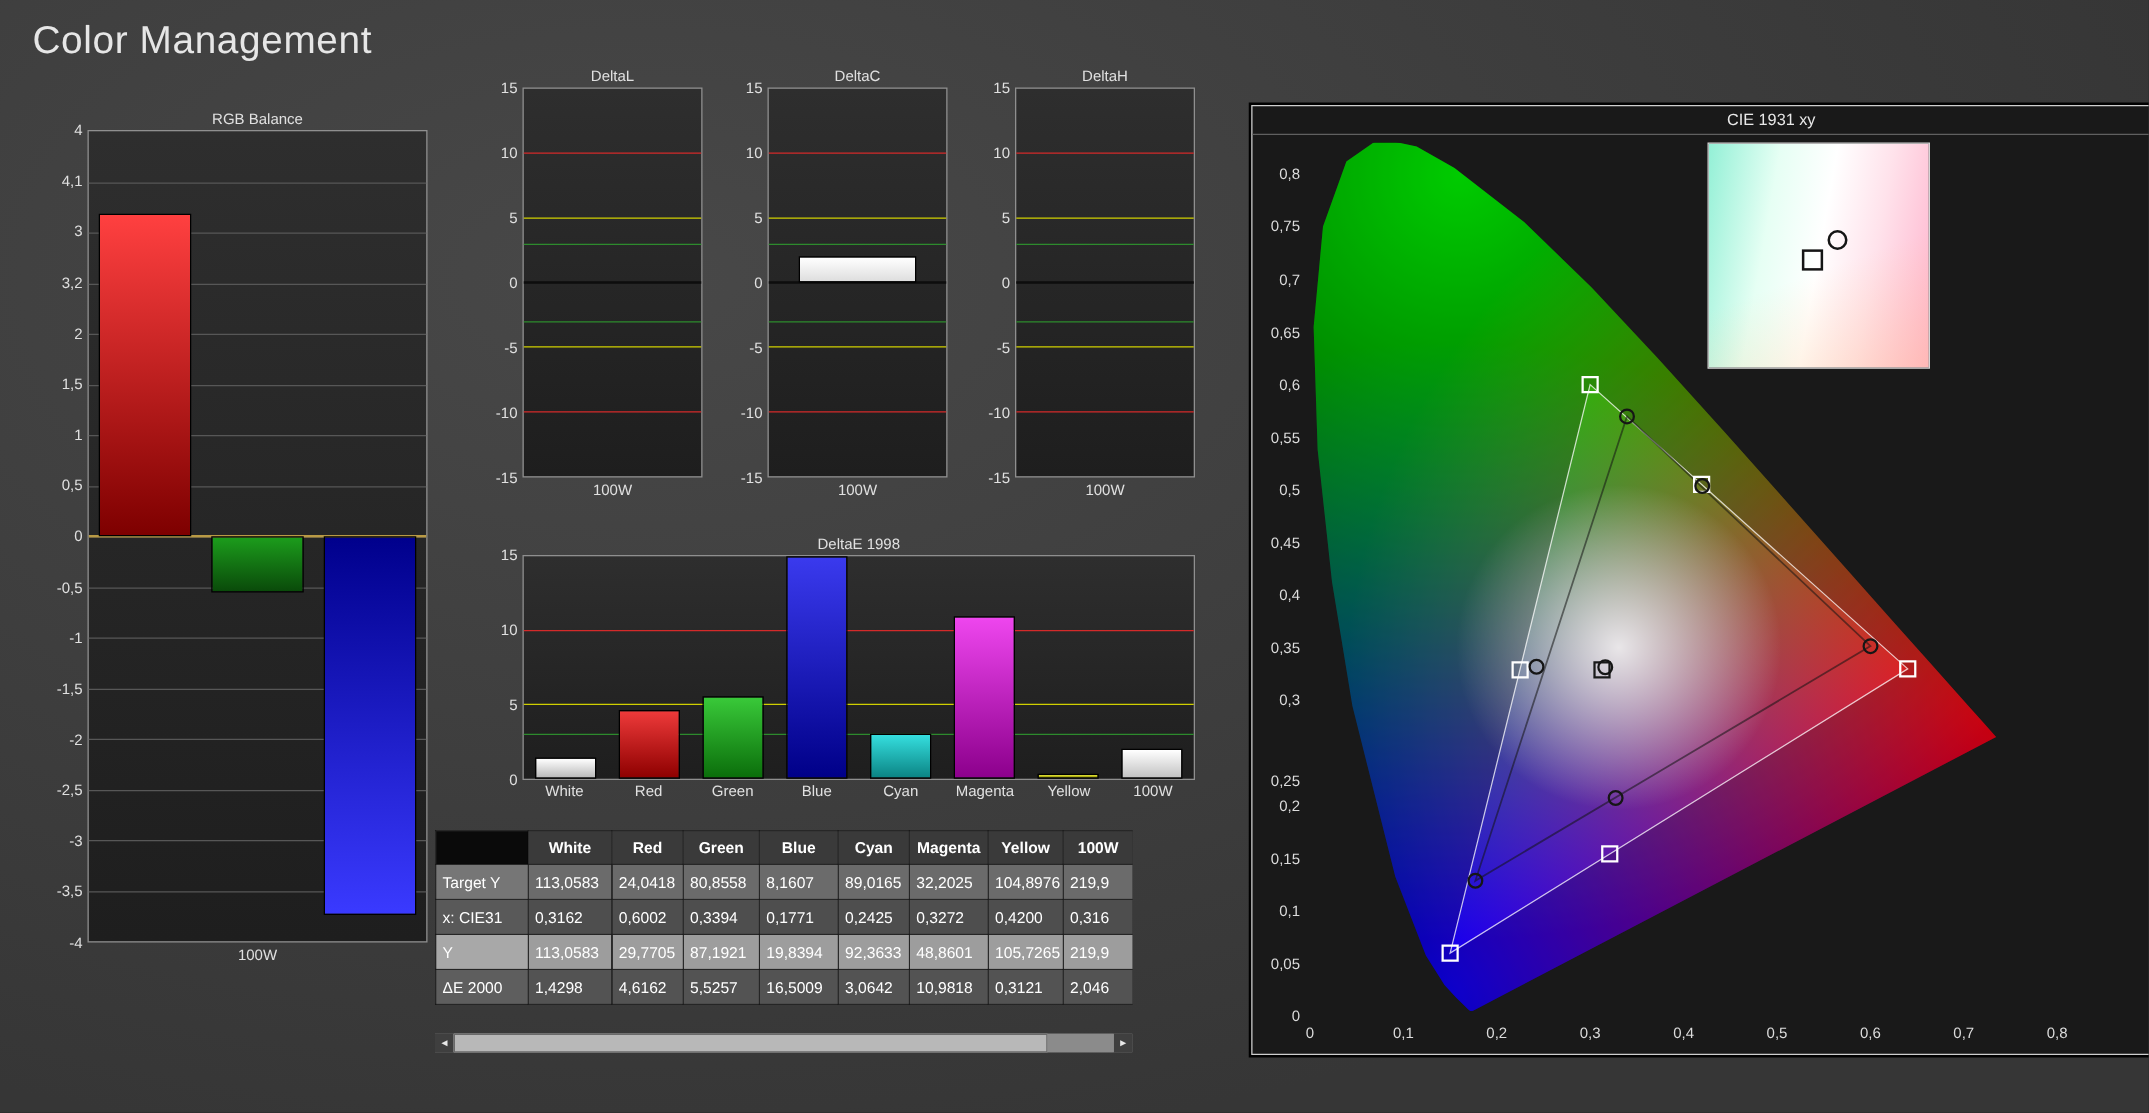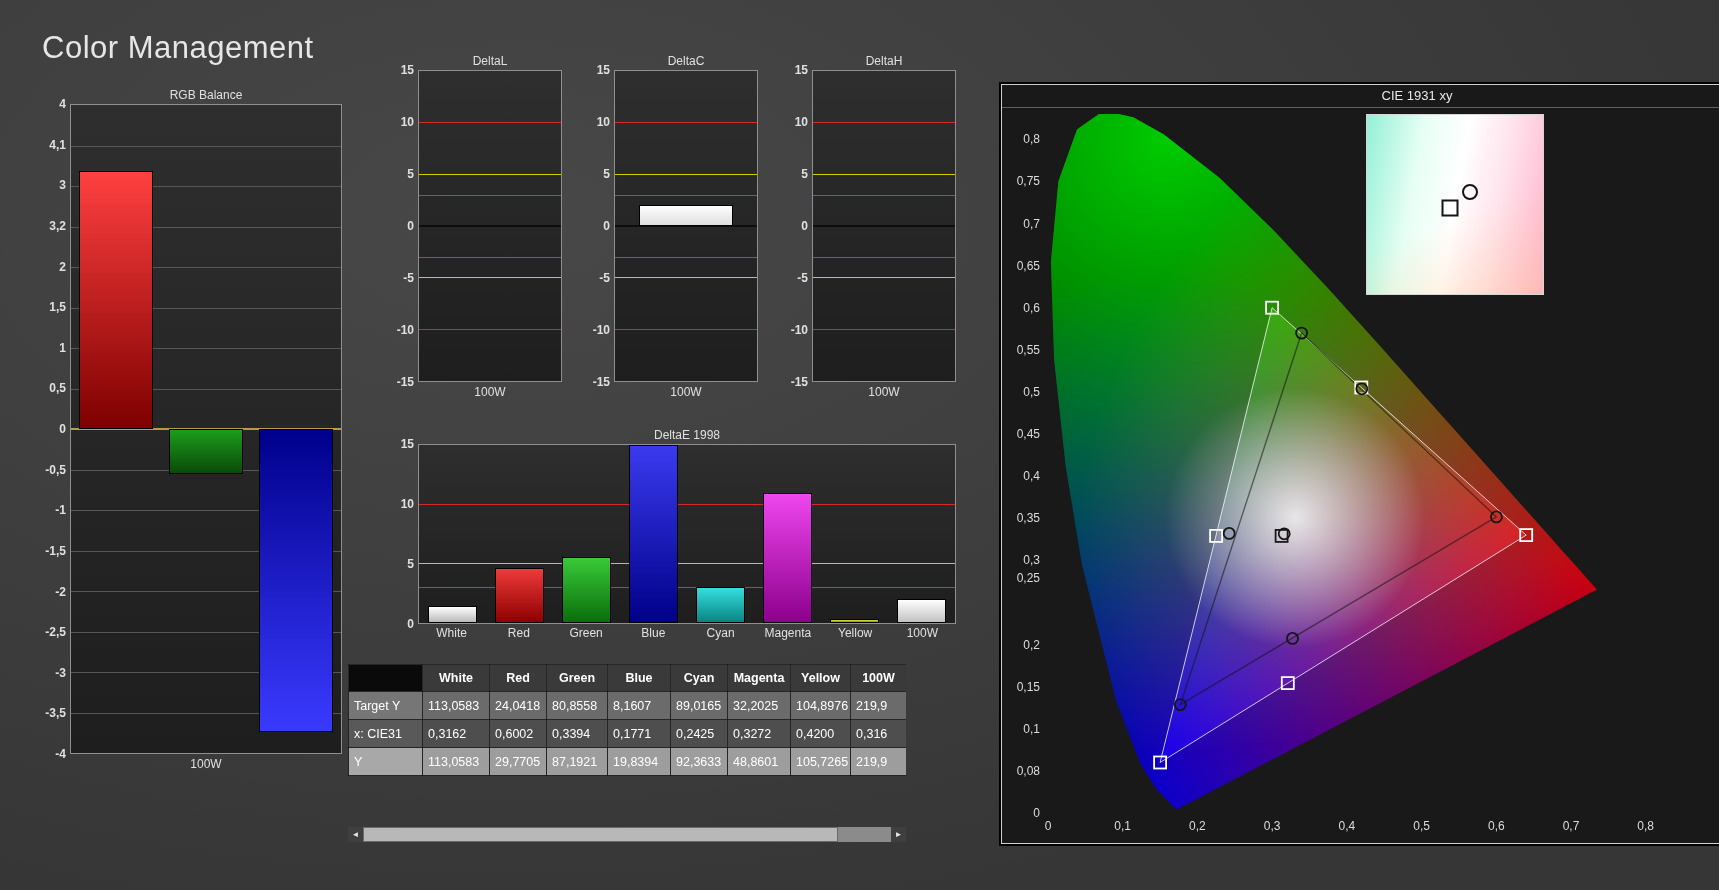--- a/index.html
+++ b/index.html
@@ -1,24 +1,24 @@
 <!DOCTYPE html>
 <html><head>
 <meta charset="utf-8">
 <style>
   html,body{margin:0;padding:0;background:#2c2c2c;}
   .stage{position:relative;width:1719px;height:890px;overflow:hidden;
     background:radial-gradient(ellipse at 30% 25%, #484848, #363636 75%);
     font-family:"Liberation Sans","DejaVu Sans",sans-serif;}
-  .page-title{position:absolute;left:26px;top:14px;margin:16px;font-size:31px;font-weight:normal;color:#e6e6e6;letter-spacing:0.5px;}
+  .page-title{position:absolute;left:26px;top:14px;margin:0;font-size:31px;font-weight:normal;color:#e6e6e6;letter-spacing:0.5px;}
 
   .panel{position:absolute;}
   .chart-title{font-size:12px;color:#e0e0e0;text-align:center;height:18px;line-height:18px;}
   .chart-body{display:flex;}
-  .ylabels{position:relative;flex:none;font-weight:bold;}
+  .ylabels{position:relative;flex:none;}
   .plot{position:relative;flex:1;border:1px solid #8f8f8f;background:linear-gradient(180deg,#2e2e2e,#1e1e1e);}
   .xlabel{font-size:12px;color:#e0e0e0;text-align:center;margin-top:3px;}
   .ytick{position:absolute;right:4px;transform:translateY(-50%);font-size:12px;color:#e0e0e0;white-space:nowrap;}
   .gridline{position:absolute;left:0;right:0;height:1px;background:#575757;}
   .refline{position:absolute;left:0;right:0;}
   .bar{position:absolute;border:1px solid #000;box-sizing:border-box;}
   .catlabel{font-size:12px;color:#e0e0e0;text-align:center;white-space:nowrap;}
 
   
   #p-rgb{left:40px;top:86px;width:302px;height:704px;}
@@ -292,20 +292,31 @@
             <th>Y</th>
             <td>113,0583</td>
             <td>29,7705</td>
             <td>87,1921</td>
             <td>19,8394</td>
             <td>92,3633</td>
             <td>48,8601</td>
             <td>105,7265</td>
             <td>219,9</td>
           </tr>
+          <tr class="r4">
+            <th>ΔE 2000</th>
+            <td>1,4298</td>
+            <td>4,6162</td>
+            <td>5,5257</td>
+            <td>16,5009</td>
+            <td>3,0642</td>
+            <td>10,9818</td>
+            <td>0,3121</td>
+            <td>2,046</td>
+          </tr>
         </tbody>
       </table>
     <div class="hscroll">
       <div class="sb-btn">◄</div>
       <div class="sb-track">
         <div class="sb-thumb"></div>
       </div>
       <div class="sb-btn">►</div>
     </div>
   </section>
@@ -318,25 +329,25 @@
           <div class="cie-ytick" style="top: 67.4px;">0,75</div>
           <div class="cie-ytick" style="top: 109.5px;">0,7</div>
           <div class="cie-ytick" style="top: 151.6px;">0,65</div>
           <div class="cie-ytick" style="top: 193.7px;">0,6</div>
           <div class="cie-ytick" style="top: 235.8px;">0,55</div>
           <div class="cie-ytick" style="top: 277.9px;">0,5</div>
           <div class="cie-ytick" style="top: 320px;">0,45</div>
           <div class="cie-ytick" style="top: 362.1px;">0,4</div>
           <div class="cie-ytick" style="top: 404.2px;">0,35</div>
           <div class="cie-ytick" style="top: 446.3px;">0,3</div>
-          <div class="cie-ytick" style="top: 464px; margin-left: 39px;">0,25</div>
+          <div class="cie-ytick" style="top: 511px; margin-left: 39px;">0,25</div>
           <div class="cie-ytick" style="top: 530.6px;">0,2</div>
           <div class="cie-ytick" style="top: 572.7px;">0,15</div>
           <div class="cie-ytick" style="top: 614.8px;">0,1</div>
-          <div class="cie-ytick" style="top: 656.9px;">0,08</div>
+          <div class="cie-ytick" style="top: 656.9px;">0,05</div>
           <div class="cie-ytick" style="top: 699px;">0</div>
         </div>
       <div id="cie-plot">
           <svg width="650" height="699" style="position:absolute;left:0;top:0">
             <defs>
               <radialGradient id="gR" gradientUnits="userSpaceOnUse" cx="545" cy="455" r="520">
                 <stop offset="0" stop-color="#ff0000"></stop>
                 <stop offset="1" stop-color="#000000"></stop>
               </radialGradient>
               <radialGradient id="gG" gradientUnits="userSpaceOnUse" cx="120" cy="25" r="615">

